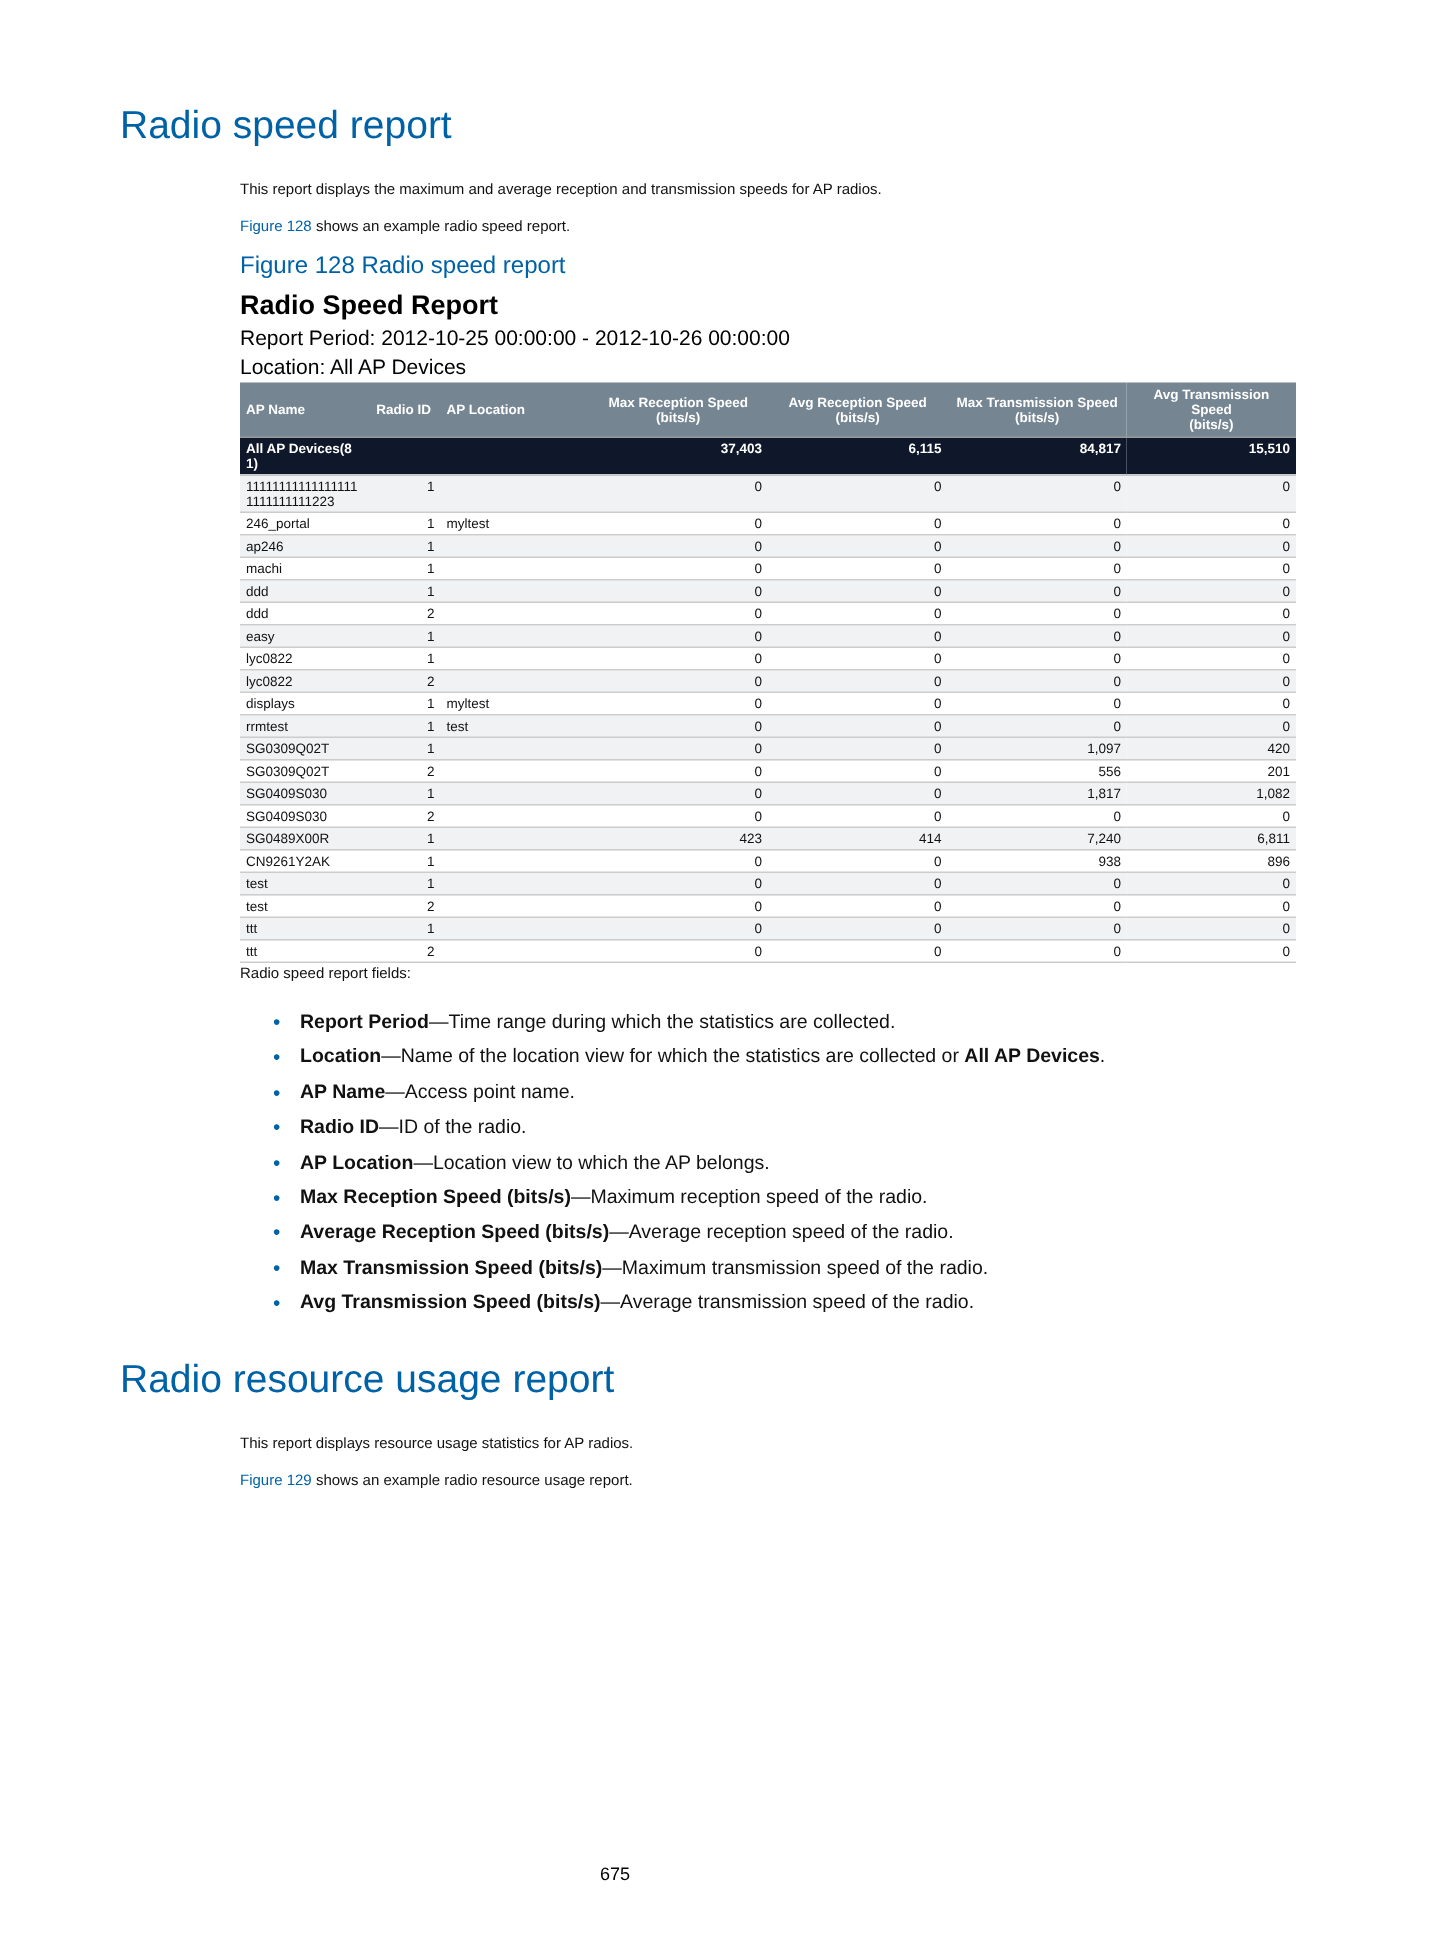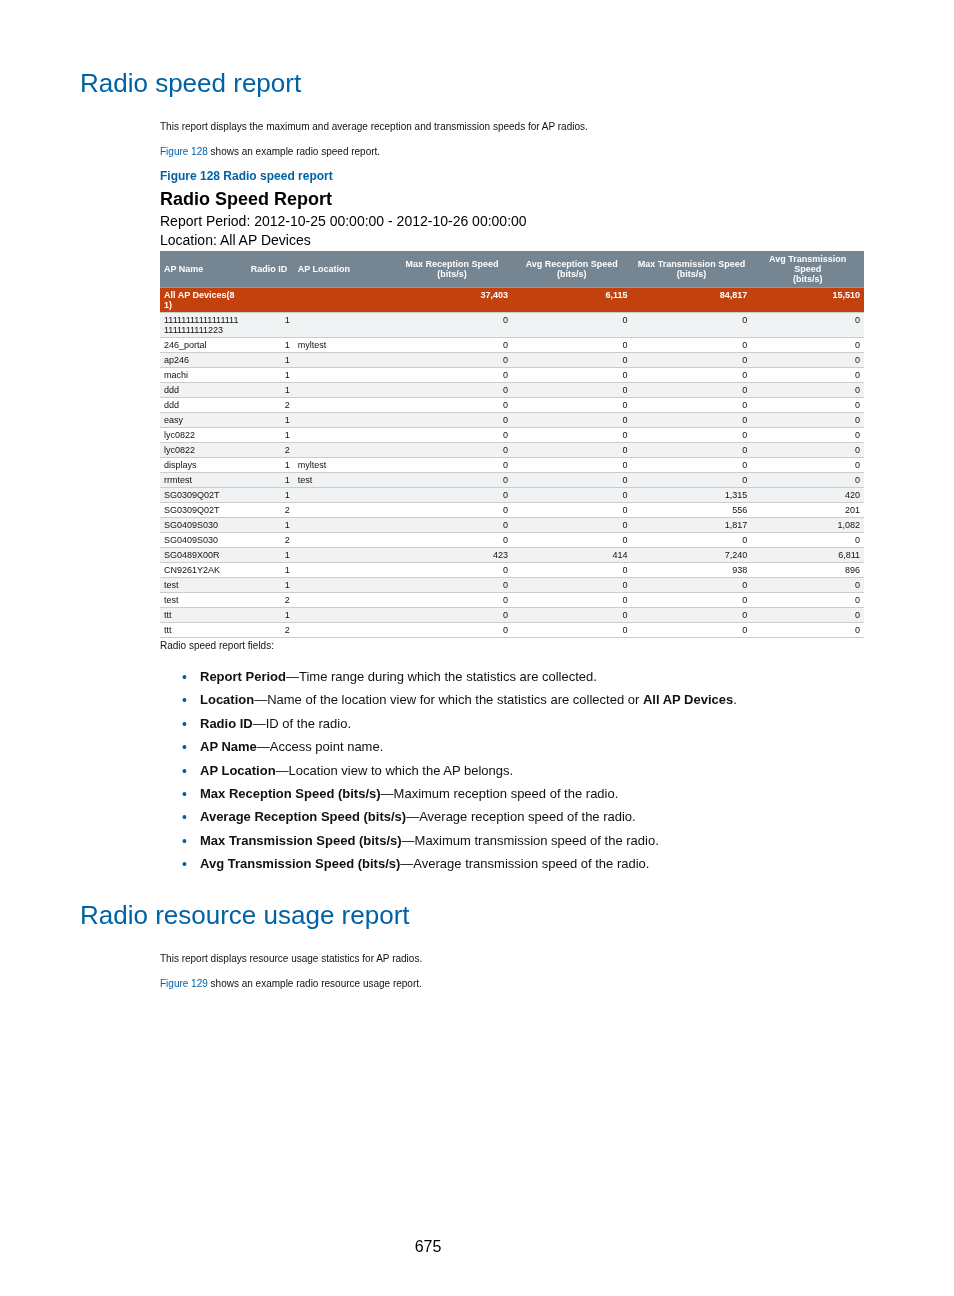--- a/index.html
+++ b/index.html
@@ -1,37 +1,37 @@
 <!DOCTYPE html>
 <html><head>
 <meta charset="utf-8">
 <style>
   html,body{margin:0;padding:0;background:#fff;color:#111;font-family:Arial,Helvetica,sans-serif;font-size:12px}
   .page{width:954px;min-height:1296px;margin:0 auto;position:relative;padding:68px 80px 0 80px;box-sizing:border-box}
   h1.section{font-family:Arial,Helvetica,sans-serif;font-weight:400;color:#0062a6;font-size:26px;margin:0 0 20px 0}
   .indent{margin-left:80px;margin-right:10px}
   p{font-size:10px;line-height:1.5;margin:0 0 10px 0}
   a.figref{color:#0062a6;text-decoration:none}
-  .figcaption{color:#0062a6;font-weight:700;font-size:12px;margin:6px 0 6px 0}
+  .figcaption{color:#0062a6;font-weight:400;font-size:16px;margin:6px 0 6px 0}
   .reportTitle{font-family:Arial,Helvetica,sans-serif;font-weight:700;font-size:18px;color:#000;margin:0}
   .meta{font-size:14px;color:#000;margin-top:3px}
   table.rpt{border-collapse:collapse;width:100%;table-layout:fixed;font-size:9px;margin-top:3px}
   table.rpt th{background:#758592;color:#fff;font-weight:700;padding:3px 4px;text-align:center;border-bottom:1px solid #999}
   table.rpt th.l{text-align:left}
   table.rpt td{padding:2px 4px;border-bottom:1px solid #ccc;vertical-align:top}
   table.rpt td.l{text-align:left}
   table.rpt td.r{text-align:right}
-  table.rpt tr.sum td{background:#c2410c;color:#fff;font-weight:700}
+  table.rpt tr.sum td{background:#0f172a;color:#fff;font-weight:700}
   table.rpt tr.alt td{background:#f0f2f3}
   table.rpt td.wrap{word-break:break-all}
   .fieldsIntro{}
   ul.fields{list-style:none;padding:0;margin:12px}
   ul.fields li{position:relative;padding-left:28px;font-size:13px;line-height:1.8}
   ul.fields li::before{content:"\2022";position:absolute;left:10px;top:0;color:#0062a6;font-size:14px}
-  .pnum{position:absolute;bottom:40px;left:18px;width:820px;text-align:center;font-size:16px;color:#000}
+  .pnum{position:absolute;bottom:40px;left:0;width:820px;text-align:center;font-size:12px;color:#000}
 </style>
 </head>
 <body>
 
 <div class="page">
 
   <h1 class="section">Radio speed report</h1>
 
   <div class="indent">
     <p>This report displays the maximum and average reception and transmission speeds for AP radios.</p>
@@ -174,21 +174,21 @@
               <td class="r">0</td>
               <td class="r">0</td>
               <td class="r">0</td>
             </tr>
             <tr class="alt">
               <td class="l wrap">SG0309Q02T</td>
               <td class="r">1</td>
               <td class="l"></td>
               <td class="r">0</td>
               <td class="r">0</td>
-              <td class="r">1,315</td>
+              <td class="r">1,097</td>
               <td class="r">420</td>
             </tr>
             <tr>
               <td class="l wrap">SG0309Q02T</td>
               <td class="r">2</td>
               <td class="l"></td>
               <td class="r">0</td>
               <td class="r">0</td>
               <td class="r">556</td>
               <td class="r">201</td>
@@ -266,22 +266,22 @@
               <td class="r">0</td>
             </tr>
           </tbody>
       </table>
     </div>
 
     <p class="fieldsIntro">Radio speed report fields:</p>
     <ul class="fields" id="fields-list">
         <li><b>Report Period</b>—Time range during which the statistics are collected.</li>
         <li><b>Location</b>—Name of the location view for which the statistics are collected or <b>All AP Devices</b>.</li>
+        <li><b>AP Name</b>—Access point name.</li>
         <li><b>Radio ID</b>—ID of the radio.</li>
-        <li><b>AP Name</b>—Access point name.</li>
         <li><b>AP Location</b>—Location view to which the AP belongs.</li>
         <li><b>Max Reception Speed (bits/s)</b>—Maximum reception speed of the radio.</li>
         <li><b>Average Reception Speed (bits/s)</b>—Average reception speed of the radio.</li>
         <li><b>Max Transmission Speed (bits/s)</b>—Maximum transmission speed of the radio.</li>
         <li><b>Avg Transmission Speed (bits/s)</b>—Average transmission speed of the radio.</li>
       </ul>
   </div>
 
   <h1 class="section" style="margin-top:24px">Radio resource usage report</h1>
   <div class="indent">

